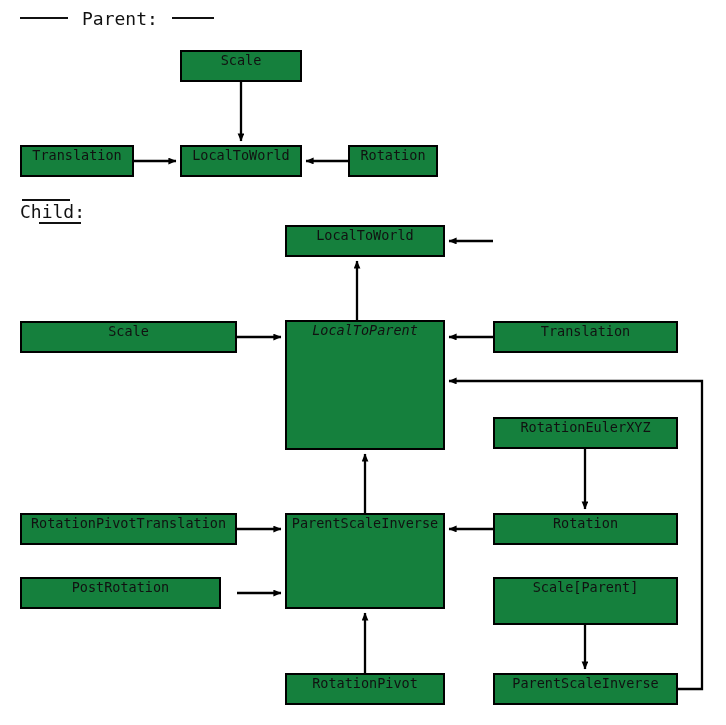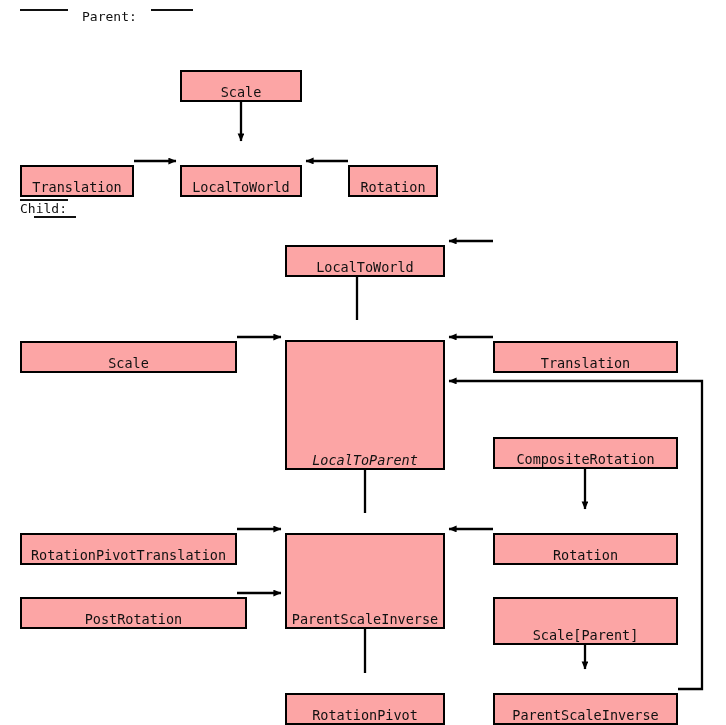--- a/index.html
+++ b/index.html
@@ -8,49 +8,49 @@
     background:#ffffff;
     font-family:"DejaVu Sans Mono","Liberation Mono",monospace;
     overflow:hidden;
   }
   #stage{position:relative;width:726px;height:725px;}
 
   
   .section-label{
     position:absolute;
     display:flex;
+    align-items:center;
     height:18px;
-    font-size:13px;
+    font-size:18px;
     color:#111111;
     white-space:nowrap;
     letter-spacing:0px;
   }
   .section-label .rule{
     display:block;
     height:0;
     border-top:2.2px solid #111111;
   }
   .section-label .rule.left{width:48px;margin-right:14px;}
   .section-label .rule.right{width:42px;margin-left:14px;}
   .section-label .txt{display:block;}
 
   
   .node{
     position:absolute;
     box-sizing:border-box;
     border:2.3px solid #000000;
-    background:#fca5a5;
+    background:#15803d;
     display:flex;
-    align-items:flex-end;
+    align-items:flex-start;
     justify-content:center;
     font-size:13.5px;
     color:#111111;
     white-space:nowrap;
     z-index:3;
-    margin-top:20px;
   }
 
   
   #edges{position:absolute;left:0;top:0;width:726px;height:725px;z-index:1;}
 </style>
 </head>
 <body>
 
 <div id="stage">
 
@@ -112,32 +112,32 @@
   <div class="node" style="left:20px;top:321px;width:217px;height:32px;">
     <span>Scale</span>
   </div>
   <div class="node" style="left:285px;top:320px;width:160px;height:130px;font-style:italic;">
     <span>LocalToParent</span>
   </div>
   <div class="node" style="left:493px;top:321px;width:185px;height:32px;">
     <span>Translation</span>
   </div>
   <div class="node" style="left:493px;top:417px;width:185px;height:32px;">
-    <span>CompositeRotation</span>
+    <span>RotationEulerXYZ</span>
   </div>
   <div class="node" style="left:20px;top:513px;width:217px;height:32px;">
     <span>RotationPivotTranslation</span>
   </div>
   <div class="node" style="left:285px;top:513px;width:160px;height:96px;">
     <span>ParentScaleInverse</span>
   </div>
   <div class="node" style="left:493px;top:513px;width:185px;height:32px;">
     <span>Rotation</span>
   </div>
-  <div class="node" style="left:20px;top:577px;width:227px;height:32px;">
+  <div class="node" style="left:20px;top:577px;width:201px;height:32px;">
     <span>PostRotation</span>
   </div>
   <div class="node" style="left:493px;top:577px;width:185px;height:48px;">
     <span>Scale[Parent]</span>
   </div>
   <div class="node" style="left:285px;top:673px;width:160px;height:32px;">
     <span>RotationPivot</span>
   </div>
   <div class="node" style="left:493px;top:673px;width:185px;height:32px;">
     <span>ParentScaleInverse</span>

